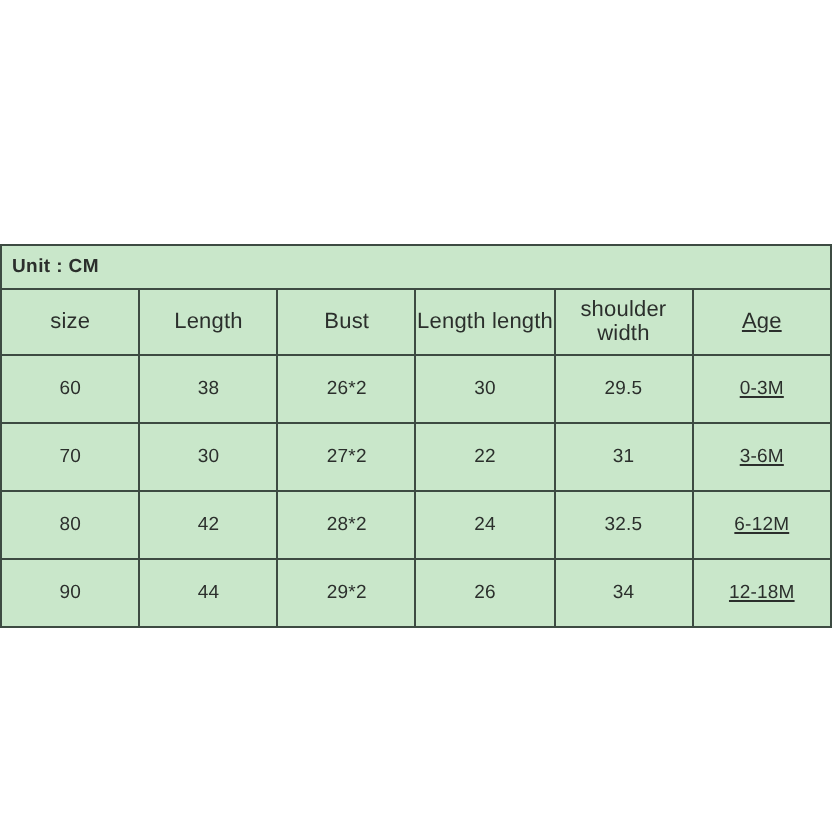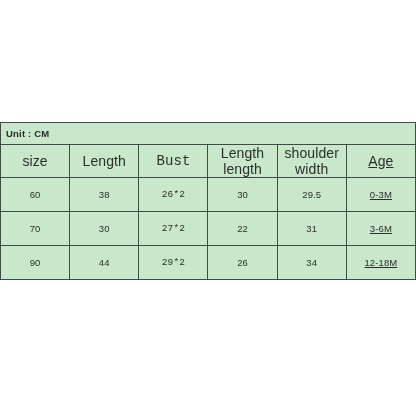--- a/index.html
+++ b/index.html
@@ -41,32 +41,32 @@
   .unit-cell {
     height: 21px;
     text-align: left !important;
     padding-left: 5px !important;
     font-size: 9.5px;
     font-weight: bold !important;
     letter-spacing: 0.2px;
   }
   .head-cell {
     height: 32px;
-    font-size: 14px;
+    font-size: 11px;
     letter-spacing: 0.1px;
     margin-top: 28px;
   }
   .body-cell {
     height: 33px;
     font-size: 9.5px;
     letter-spacing: 0.1px;
   }
   .c-size   { width: 70px; }
   .c-length { width: 69px; }
-  .c-bust   { width: 69px; font-family: Liberation Mono, monospace; }
+  .c-bust   { width: 69px; }
   .c-sleeve { width: 70px; }
   .c-shoulder { width: 70px; }
   .c-age    { width: 68px; text-decoration: underline; }
 </style>
 </head>
 <body>
 
 <div class="page">
 
   <table class="size-chart">
@@ -92,20 +92,28 @@
       </tr>
       <tr>
         <td class="body-cell c-size">70</td>
         <td class="body-cell c-length">30</td>
         <td class="body-cell c-bust">27*2</td>
         <td class="body-cell c-sleeve">22</td>
         <td class="body-cell c-shoulder">31</td>
         <td class="body-cell c-age">3-6M</td>
       </tr>
       <tr>
+        <td class="body-cell c-size">80</td>
+        <td class="body-cell c-length">42</td>
+        <td class="body-cell c-bust">28*2</td>
+        <td class="body-cell c-sleeve">24</td>
+        <td class="body-cell c-shoulder">32.5</td>
+        <td class="body-cell c-age">6-12M</td>
+      </tr>
+      <tr>
         <td class="body-cell c-size">90</td>
         <td class="body-cell c-length">44</td>
         <td class="body-cell c-bust">29*2</td>
         <td class="body-cell c-sleeve">26</td>
         <td class="body-cell c-shoulder">34</td>
         <td class="body-cell c-age">12-18M</td>
       </tr>
     </tbody>
   </table>
 

